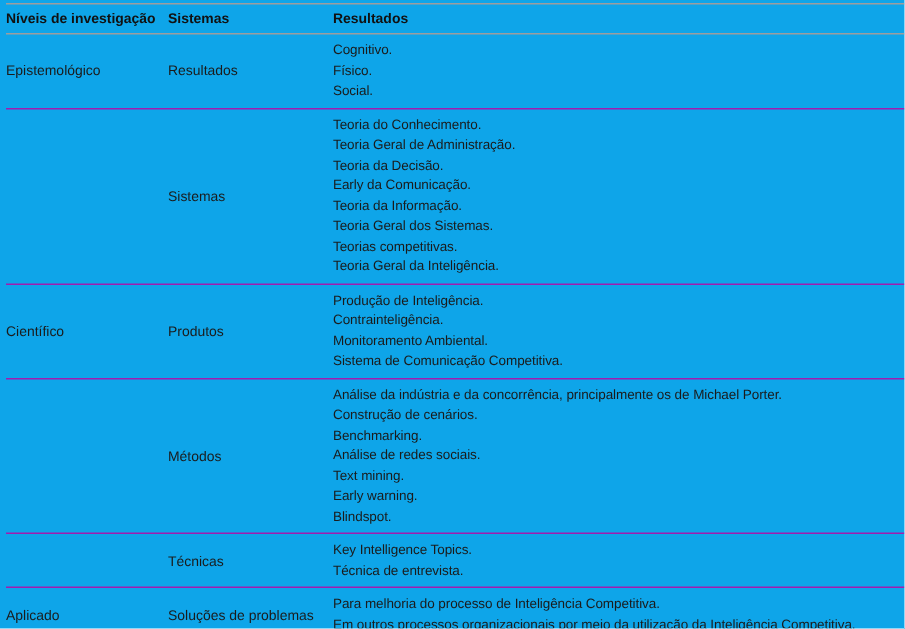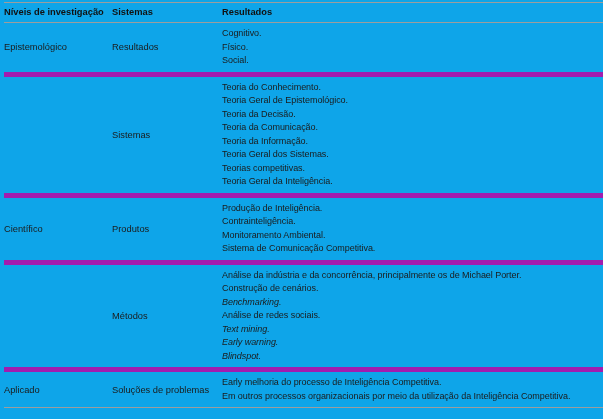--- a/index.html
+++ b/index.html
@@ -33,40 +33,39 @@
     font-size: 9.3px;
     color: #111111;
     padding: 4px 2px 5px 0;
     border-top: 1px solid #9d9d9d;
     border-bottom: 1px solid #9d9d9d;
     white-space: nowrap;
   }
   tbody td {
     vertical-align: middle;
     padding: 4px 2px 4px 0;
-    border-bottom: 5px solid #a21caf;
+    border-bottom: 1px solid #a21caf;
     font-size: 9.3px;
   }
   tbody tr:last-child td {
     border-bottom: 1px solid #9d9d9d;
   }
   td.level-cell, td.produto-cell {
     white-space: nowrap;
     color: #1b1b1b;
   }
   td.resultados-cell {
     font-size: 9px;
   }
   .res-line {
     line-height: 13.5px;
     white-space: nowrap;
     letter-spacing: -0.05px;
   }
   .italic {
-    font-style: italic;
   }
 </style>
 </head>
 <body>
 
 <div class="page">
   <table class="niveis">
     <colgroup>
       <col class="c1">
       <col class="c2">
@@ -87,23 +86,23 @@
             <div class="res-line">Cognitivo.</div>
             <div class="res-line">Físico.</div>
             <div class="res-line">Social.</div>
           </td>
         </tr>
         <tr>
           <td class="level-cell"></td>
           <td class="produto-cell">Sistemas</td>
           <td class="resultados-cell">
             <div class="res-line">Teoria do Conhecimento.</div>
-            <div class="res-line">Teoria Geral de Epistemológico.</div>
+            <div class="res-line">Teoria Geral de Administração.</div>
             <div class="res-line">Teoria da Decisão.</div>
-            <div class="res-line">Teoria da Comunicação.</div>
+            <div class="res-line">Early da Comunicação.</div>
             <div class="res-line">Teoria da Informação.</div>
             <div class="res-line">Teoria Geral dos Sistemas.</div>
             <div class="res-line">Teorias competitivas.</div>
             <div class="res-line">Teoria Geral da Inteligência.</div>
           </td>
         </tr>
         <tr>
           <td class="level-cell">Científico</td>
           <td class="produto-cell">Produtos</td>
           <td class="resultados-cell">
@@ -120,22 +119,30 @@
             <div class="res-line">Análise da indústria e da concorrência, principalmente os de Michael Porter.</div>
             <div class="res-line">Construção de cenários.</div>
             <div class="res-line italic">Benchmarking.</div>
             <div class="res-line">Análise de redes sociais.</div>
             <div class="res-line italic">Text mining.</div>
             <div class="res-line italic">Early warning.</div>
             <div class="res-line italic">Blindspot.</div>
           </td>
         </tr>
         <tr>
+          <td class="level-cell"></td>
+          <td class="produto-cell">Técnicas</td>
+          <td class="resultados-cell">
+            <div class="res-line italic">Key Intelligence Topics.</div>
+            <div class="res-line">Técnica de entrevista.</div>
+          </td>
+        </tr>
+        <tr>
           <td class="level-cell">Aplicado</td>
           <td class="produto-cell">Soluções de problemas</td>
           <td class="resultados-cell">
-            <div class="res-line">Early melhoria do processo de Inteligência Competitiva.</div>
+            <div class="res-line">Para melhoria do processo de Inteligência Competitiva.</div>
             <div class="res-line">Em outros processos organizacionais por meio da utilização da Inteligência Competitiva.</div>
           </td>
         </tr>
       </tbody>
   </table>
 </div>
 
 </body></html>

